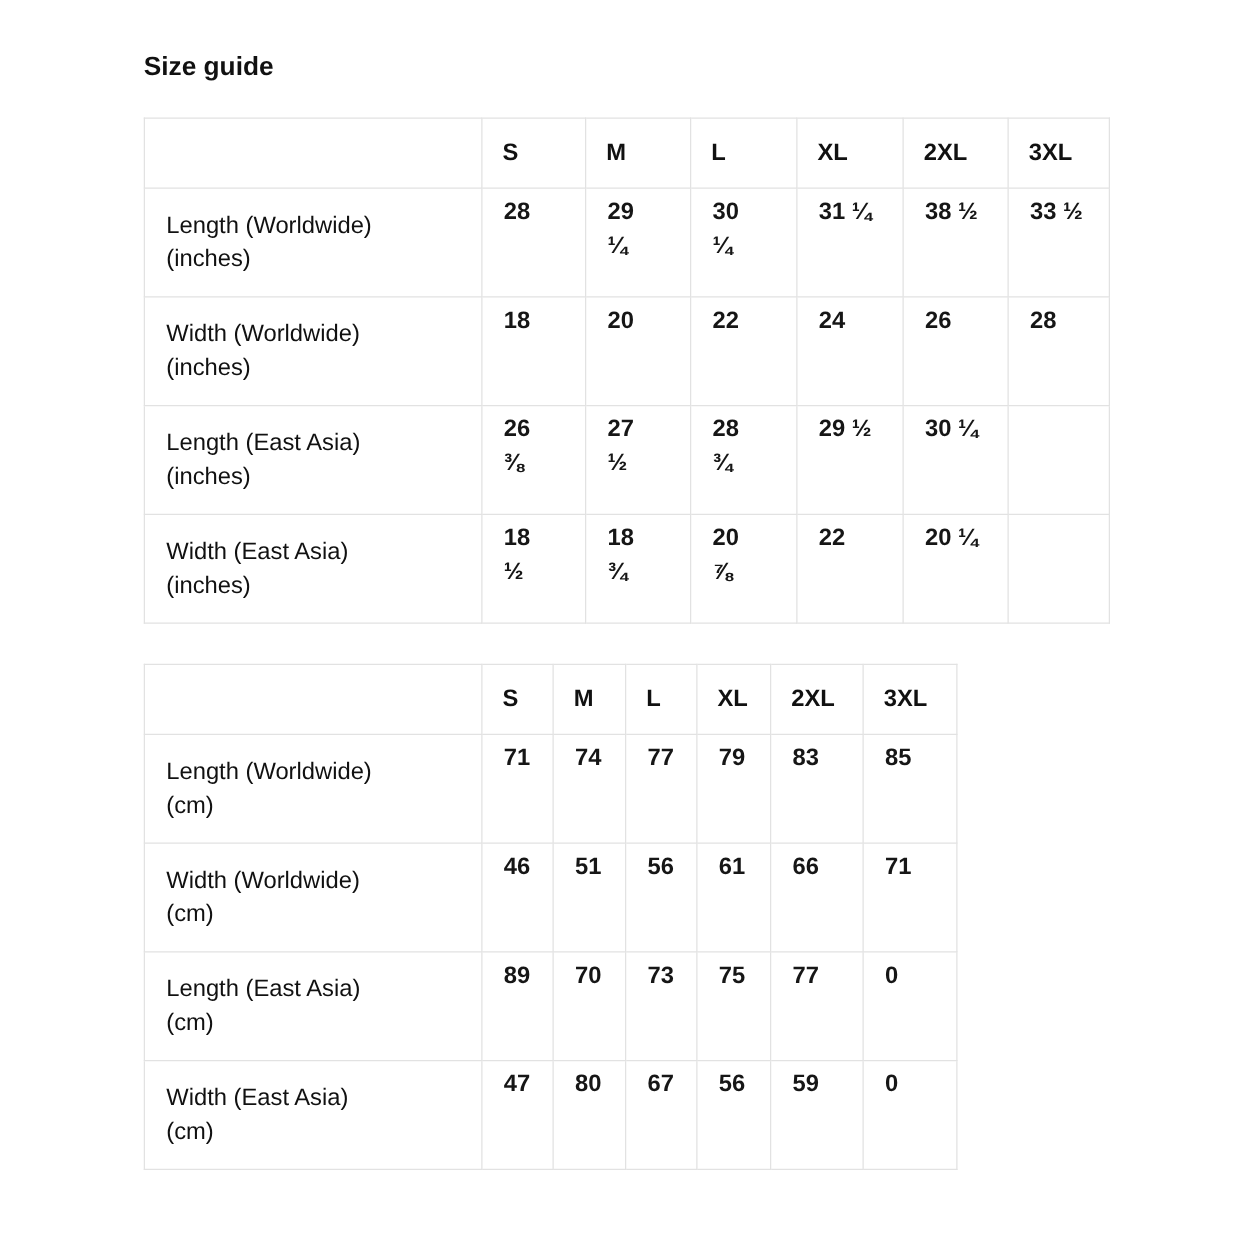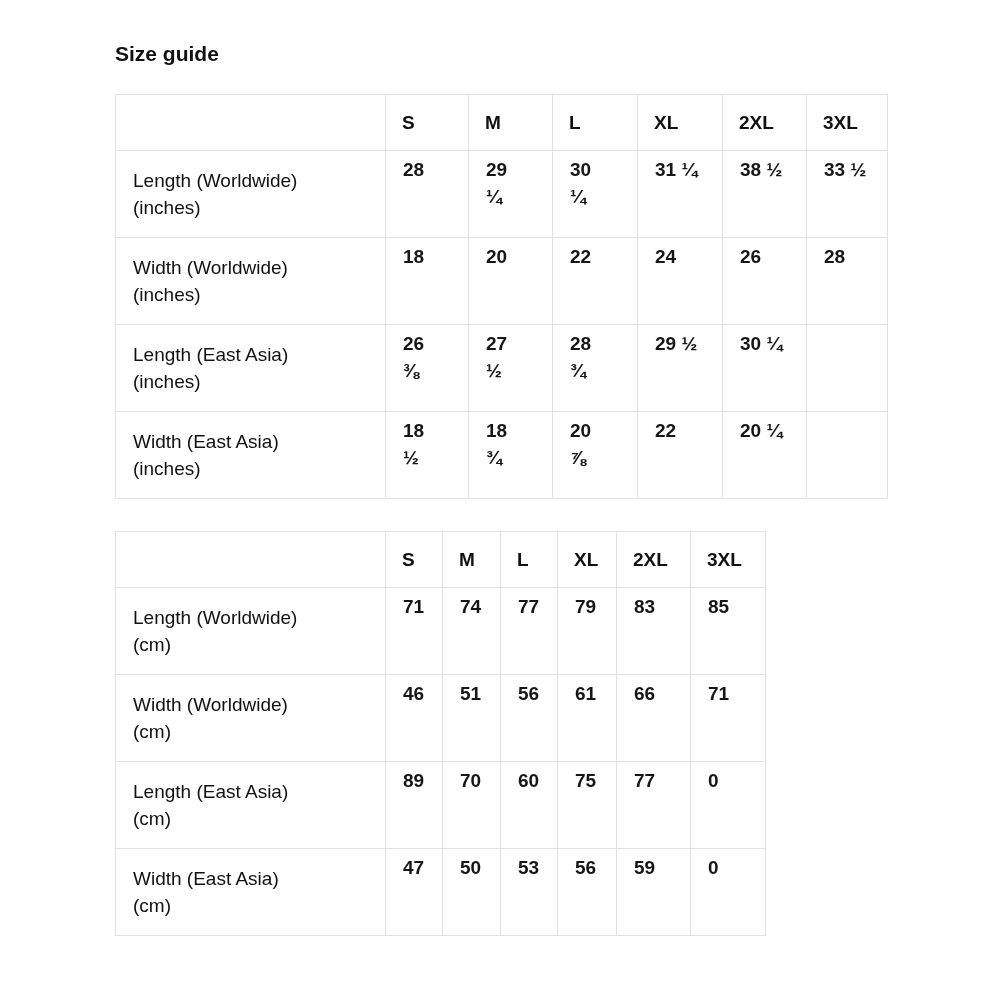--- a/index.html
+++ b/index.html
@@ -172,31 +172,31 @@
         <td>56</td>
         <td>61</td>
         <td>66</td>
         <td>71</td>
       </tr>
       <tr>
         <th>Length (East Asia)
 (cm)</th>
         <td>89</td>
         <td>70</td>
-        <td>60</td>
+        <td>73</td>
         <td>75</td>
         <td>77</td>
         <td>0</td>
       </tr>
       <tr>
         <th>Width (East Asia)
 (cm)</th>
         <td>47</td>
-        <td>50</td>
-        <td>53</td>
+        <td>80</td>
+        <td>67</td>
         <td>56</td>
         <td>59</td>
         <td>0</td>
       </tr>
     </tbody>
   </table>
 
 </div>
 
 </body></html>

